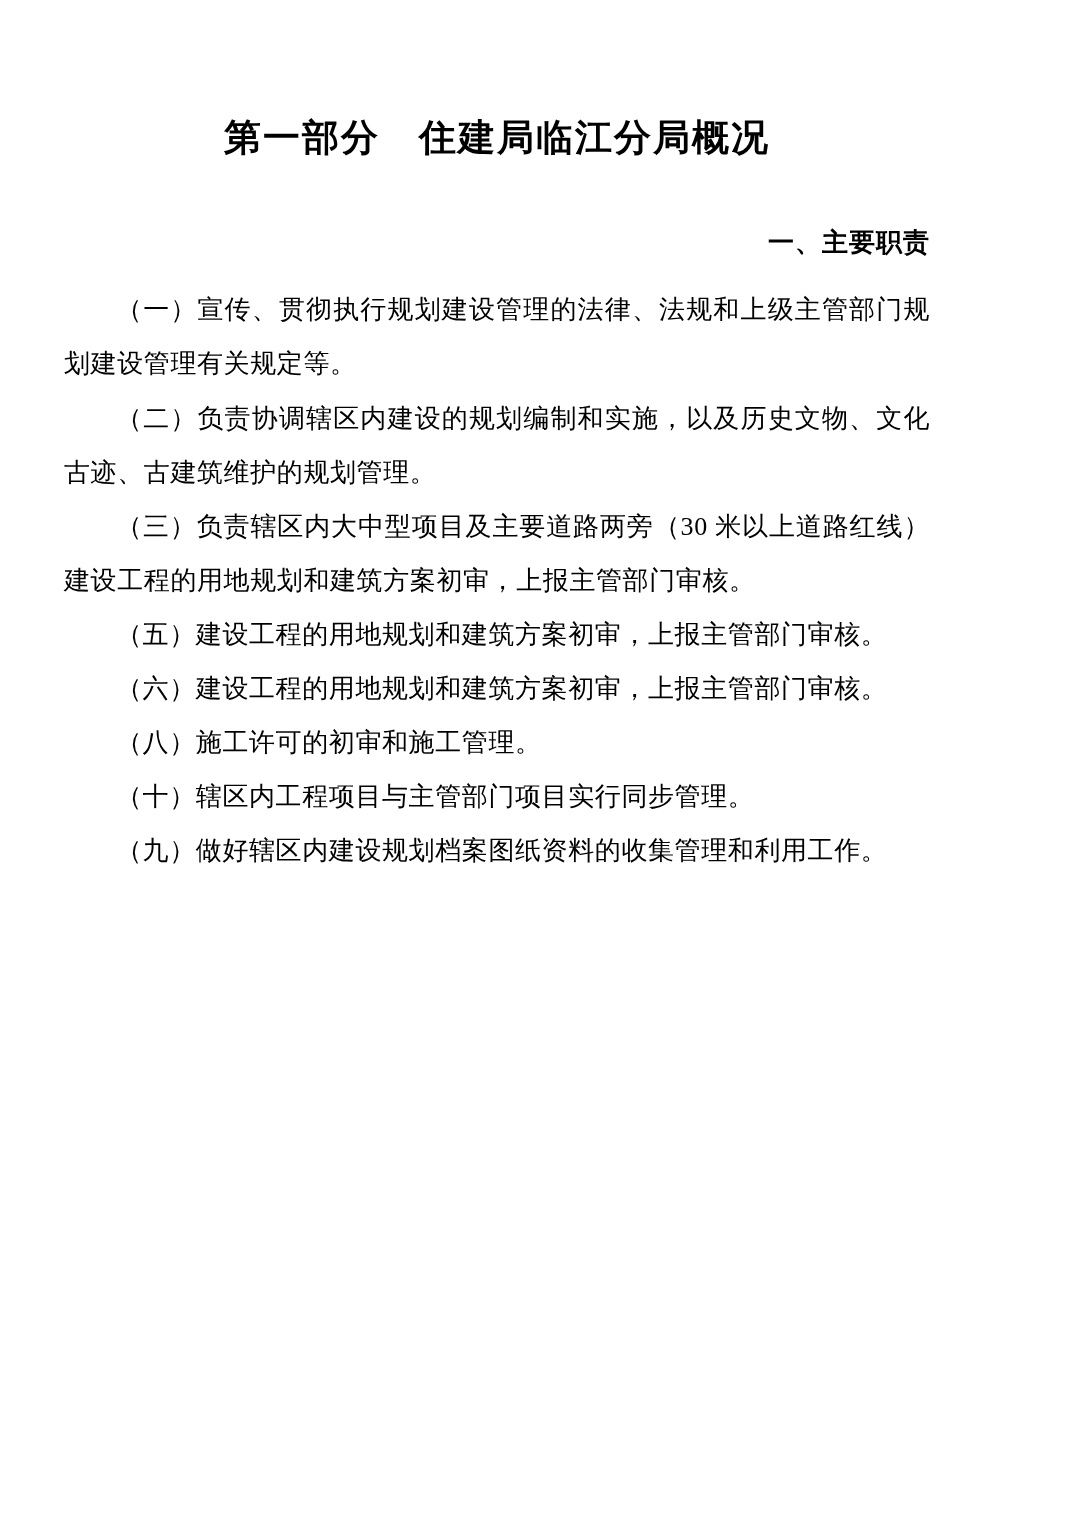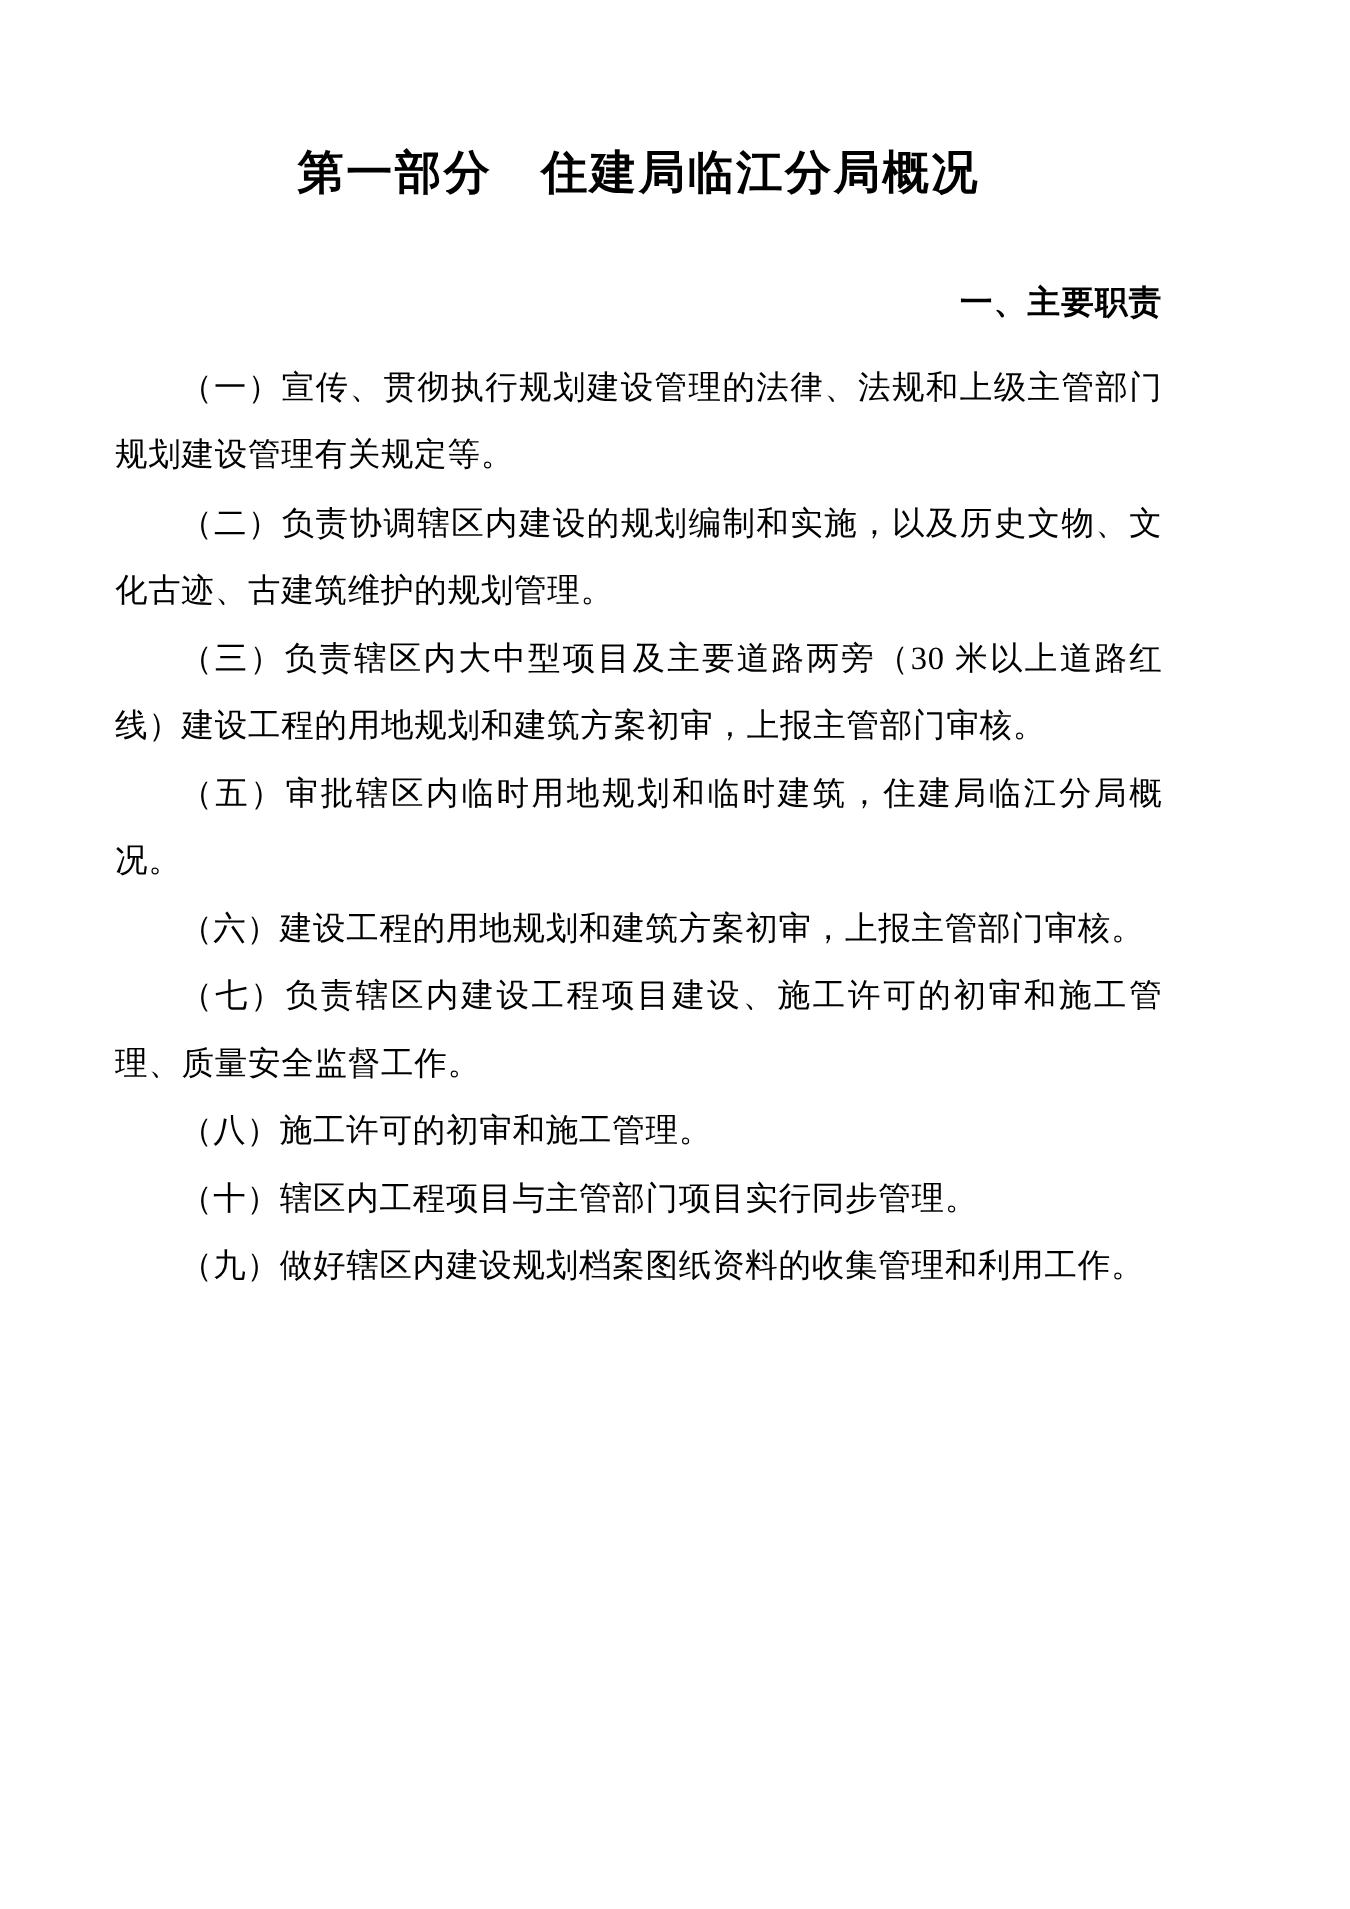--- a/index.html
+++ b/index.html
@@ -11,21 +11,21 @@
     width: 1080px;
     height: 1527px;
     font-family: "Liberation Serif", "DejaVu Serif", serif;
     color: #000000;
     overflow: hidden;
   }
   .page {
     width: 1080px;
     height: 1527px;
     box-sizing: border-box;
-    padding: 112px 150px 60px 92px;
+    padding: 112px 150px 60px 64px;
     position: relative;
   }
   .doc-title {
     font-family: "DejaVu Sans", "Liberation Sans", sans-serif;
     font-size: 37px;
     font-weight: bold;
     text-align: center;
     letter-spacing: 2px;
     margin: 0 0 58px 0;
     line-height: 1.4;
@@ -56,20 +56,19 @@
 
 <div class="page">
 
   <h1 class="doc-title">第一部分　住建局临江分局概况</h1>
 
   <h2 class="section-heading">一、主要职责</h2>
 
   <p class="para">（一）宣传、贯彻执行规划建设管理的法律、法规和上级主管部门规划建设管理有关规定等。</p>
   <p class="para">（二）负责协调辖区内建设的规划编制和实施，以及历史文物、文化古迹、古建筑维护的规划管理。</p>
   <p class="para">（三）负责辖区内大中型项目及主要道路两旁（30 米以上道路红线）建设工程的用地规划和建筑方案初审，上报主管部门审核。</p>
-  <p class="para">（五）审批辖区内临时用地规划和临时建筑，住建局临江分局概况。</p>
+  <p class="para">（五）建设工程的用地规划和建筑方案初审，上报主管部门审核。</p>
   <p class="para">（六）建设工程的用地规划和建筑方案初审，上报主管部门审核。</p>
-  <p class="para">（七）负责辖区内建设工程项目建设、施工许可的初审和施工管理、质量安全监督工作。</p>
   <p class="para">（八）施工许可的初审和施工管理。</p>
   <p class="para">（十）辖区内工程项目与主管部门项目实行同步管理。</p>
   <p class="para">（九）做好辖区内建设规划档案图纸资料的收集管理和利用工作。</p>
 
 </div>
 
 </body></html>

